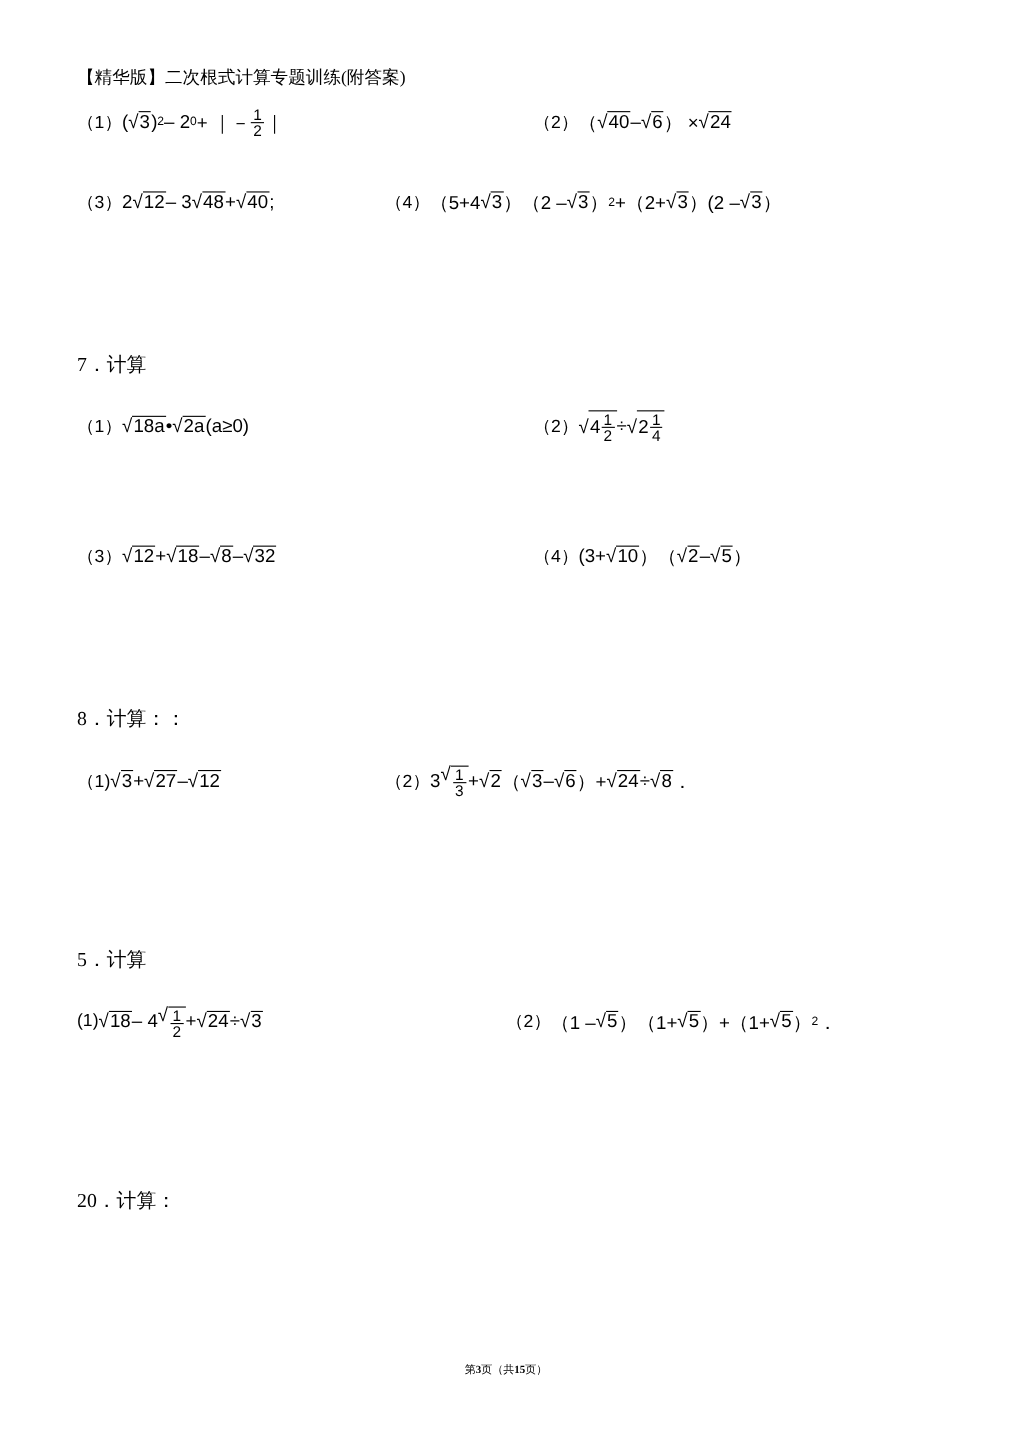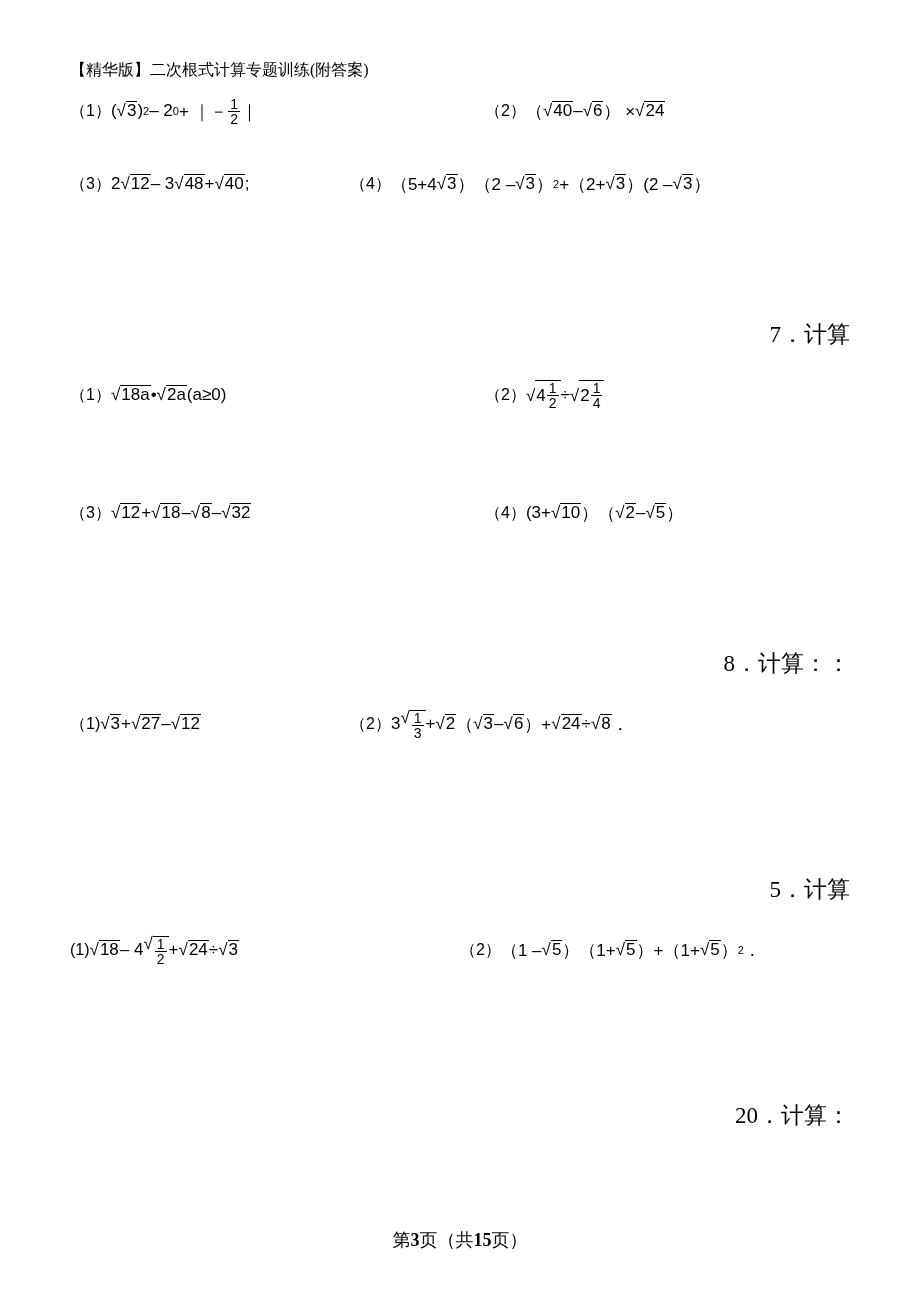--- a/index.html
+++ b/index.html
@@ -30,24 +30,23 @@
       flex: 1;
     }
     .col-narrow {
       width: 280px;
       flex-shrink: 0;
     }
     .col-indent {
       padding-left: 50px;
     }
     .section-heading {
-      font-size: 23px;
+      font-size: 18px;
       margin-top: 115px;
       margin-bottom: 25px;
-      text-align: right;
     }
     .sqrt {
       display: inline-block;
       position: relative;
     }
     .sqrt::before {
       content: "√";
       font-size: 17px;
     }
     .sqrt-body {
@@ -90,21 +89,21 @@
     }
     .spacer-large {
       height: 70px;
     }
     .footer {
       position: absolute;
       bottom: 50px;
       left: 0;
       right: 0;
       text-align: center;
-      font-size: 18px;
+      font-size: 10px;
     }
     .eq-line {
       display: flex;
       align-items: center;
       min-height: 40px;
     }
     .bold {
       font-weight: bold;
     }
   </style>

